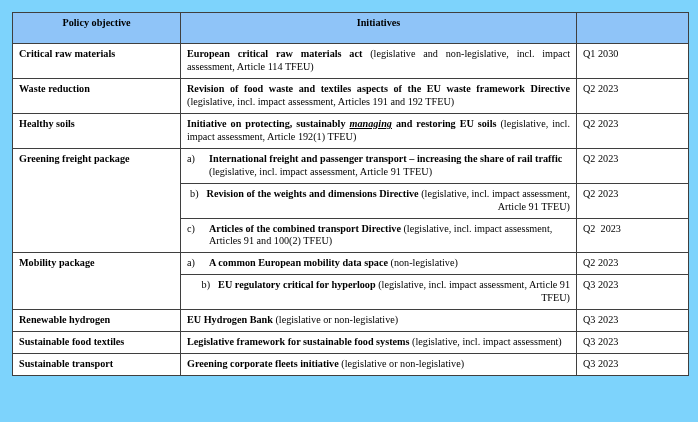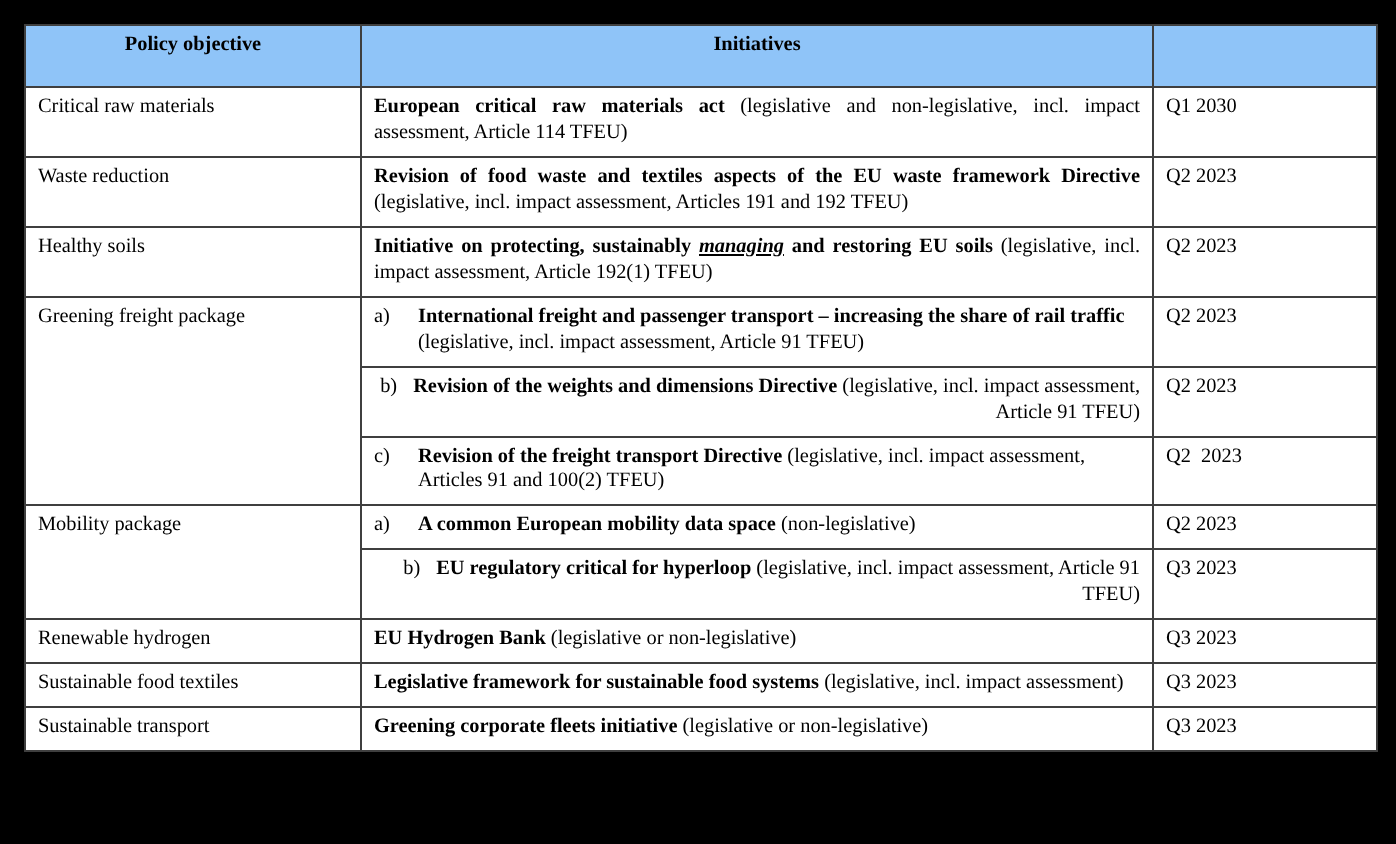--- a/index.html
+++ b/index.html
@@ -11,21 +11,21 @@
     width: 698px;
     height: 422px;
     overflow: hidden;
     font-family: "Liberation Serif", "DejaVu Serif", serif;
     color: #000000;
   }
   .page {
     position: relative;
     width: 698px;
     height: 422px;
-    background: #000000;
+    background: #7dd3fc;
   }
   table.initiatives-table {
     position: absolute;
     left: 12px;
     top: 12px;
     width: 676px;
     border-collapse: collapse;
     table-layout: fixed;
     background: #ffffff;
   }
@@ -48,21 +48,21 @@
     font-weight: bold;
     font-size: 10.4px;
     height: 22px;
     vertical-align: middle;
     padding-top: 5px;
     padding-bottom: 5px;
   }
   thead th.blank-header { padding: 0; }
 
   td.objective-cell {
-    font-weight: normal;
+    font-weight: bold;
     font-size: 10.3px;
     margin-left: 28px;
   }
   td.timing-cell {
     font-weight: normal;
     white-space: pre;
     font-size: 10.2px;
   }
   td.initiative-cell .lead {
     font-weight: bold;
@@ -157,21 +157,21 @@
         <td class="initiative-cell sub-flat">
           <span class="marker-inline">b)</span><span class="lead">Revision of the weights and dimensions Directive</span><span class="tail"> (legislative, incl. impact assessment, Article 91 TFEU)</span>
         </td>
         <td class="timing-cell">Q2 2023</td>
       </tr>
 
       <tr>
         <td class="initiative-cell tall-pad">
           <div class="sub-item">
             <span class="marker">c)</span>
-            <span class="sub-body"><span class="lead">Revision of the freight transport Directive</span><span class="tail"> (legislative, incl. impact assessment, Articles 91 and 100(2) TFEU)</span></span>
+            <span class="sub-body"><span class="lead">Articles of the combined transport Directive</span><span class="tail"> (legislative, incl. impact assessment, Articles 91 and 100(2) TFEU)</span></span>
           </div>
         </td>
         <td class="timing-cell">Q2  2023</td>
       </tr>
 
       <tr>
         <td class="objective-cell" rowspan="2">Mobility package</td>
         <td class="initiative-cell tall-pad">
           <div class="sub-item">
             <span class="marker">a)</span>

